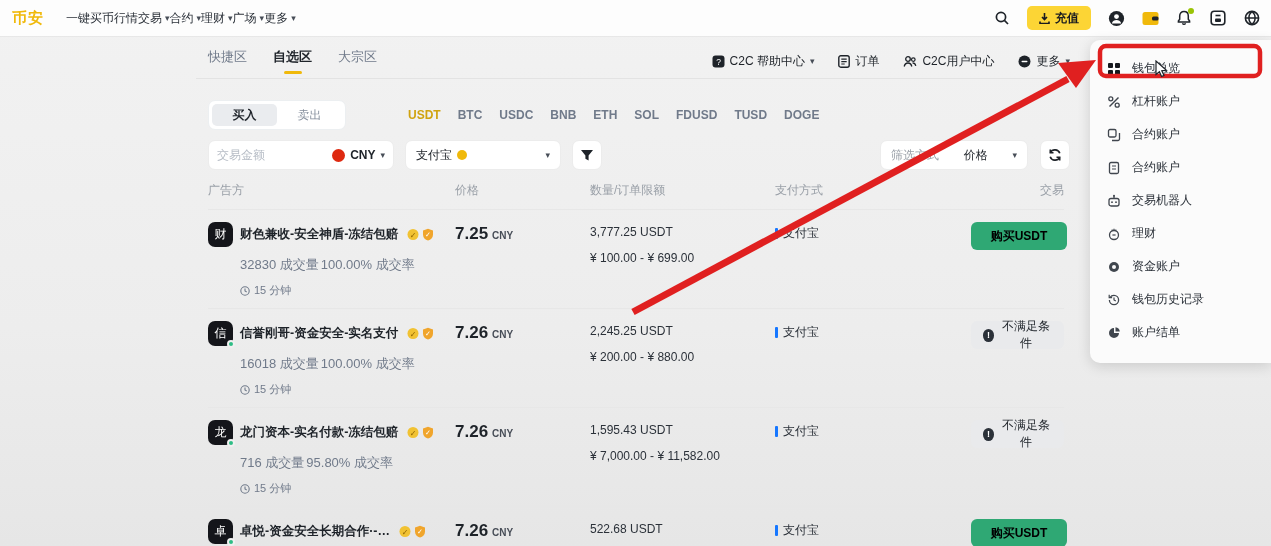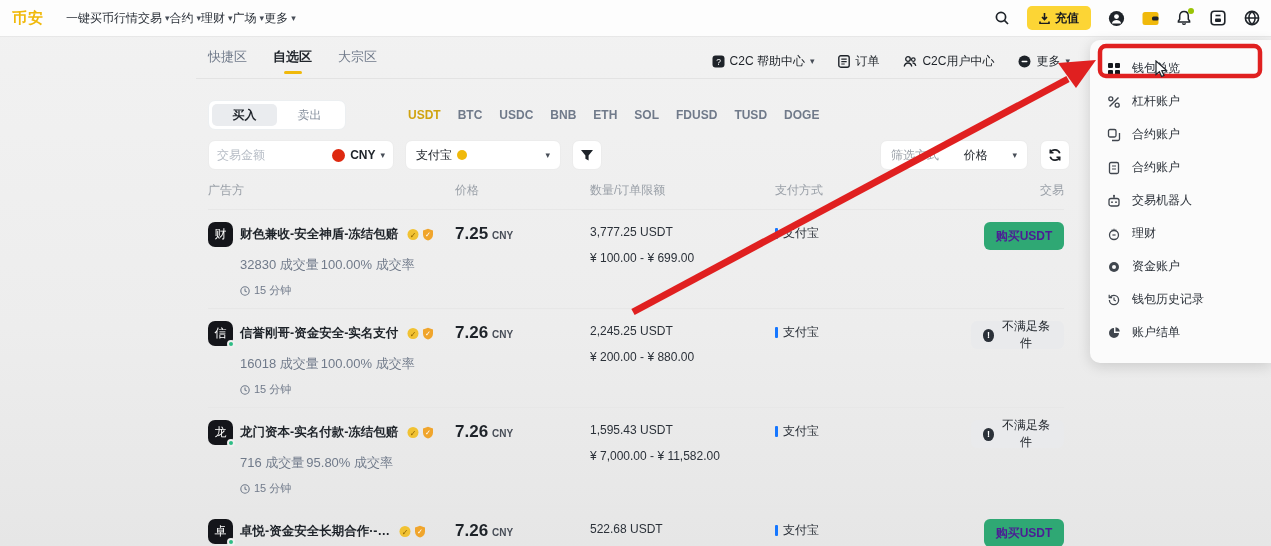--- a/index.html
+++ b/index.html
@@ -69,21 +69,21 @@
   .adv-stats { font-size:13px; color:#707a8a; margin:9px 0 0 32px; display:flex; gap:2px; }
   .adv-time { font-size:11px; color:#707a8a; margin:9px 0 0 32px; display:flex; align-items:center; gap:4px; }
   .price-cell { display:flex; align-items:baseline; gap:4px; padding-top:2px; }
   .price-val { font-size:17px; font-weight:bold; color:#1e2329; }
   .price-cur { font-size:10px; font-weight:bold; color:#474d57; }
   .qty-cell { font-size:12px; color:#2b3139; padding-top:3px; }
   .qty-amount { margin-bottom:12px; }
   .pay-cell { padding-top:3px; font-size:12px; color:#2b3139; display:flex; align-items:center; gap:5px; align-self:start; }
   .pay-bar { width:3px; height:11px; background:#1677ff; border-radius:1px; }
   .act-cell { justify-self:end; padding-top:0; }
-  .buy-btn { background:#2fa874; color:#4c1d95; font-size:12px; font-weight:bold; border:none; border-radius:6px; width:80px; height:28px; cursor:pointer; }
+  .buy-btn { background:#2fa874; color:#000000; font-size:12px; font-weight:bold; border:none; border-radius:6px; width:96px; height:28px; cursor:pointer; }
   .disabled-btn { background:#e9eaec; color:#1e2329; font-size:12px; border:none; border-radius:6px; height:28px; padding:0 12px; display:flex; align-items:center; gap:6px; cursor:pointer; }
   .excl { width:13px; height:13px; border-radius:50%; background:#2b3139; color:#fff; font-size:9px; font-weight:bold; display:flex; align-items:center; justify-content:center; }
 
   
   .wallet-menu { position:absolute; top:40px; right:0; width:181px; background:#fbfbfb; border-radius:10px 0 0 10px; box-shadow:0 3px 14px rgba(0,0,0,.14); padding:12px 0 14px; z-index:6; }
   .menu-item { height:33px; display:flex; align-items:center; gap:11px; padding:0 16px; font-size:12px; color:#2b3139; cursor:pointer; white-space:nowrap; }
   .mi-icon { width:15px; height:15px; flex:0 0 15px; display:flex; align-items:center; justify-content:center; }
 
   
   .annotation { position:absolute; inset:0; z-index:9; pointer-events:none; }

